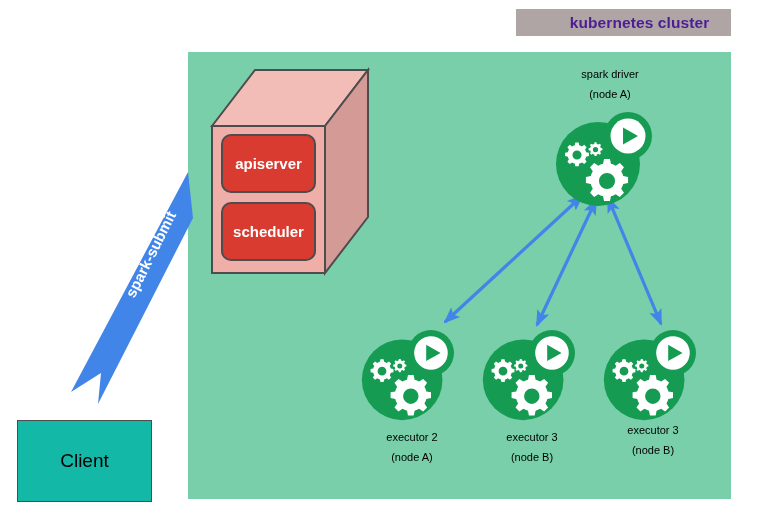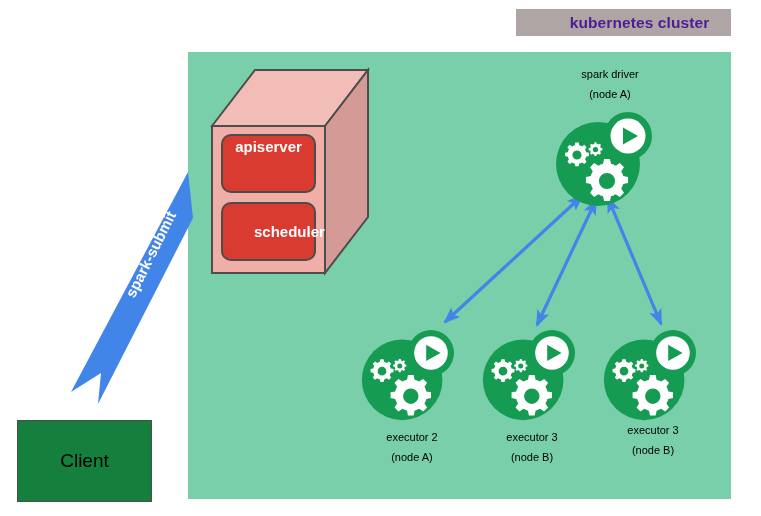--- a/index.html
+++ b/index.html
@@ -43,21 +43,21 @@
     font-size: 15.5px;
     font-weight: bold;
     letter-spacing: 0.1px;
     padding-left: 32px;
   }
 
   
   #client-box {
     left: 17px; top: 420px;
     width: 133px; height: 80px;
-    background: #15803d;
+    background: #14b8a6;
     border: 1.5px solid #4D4D4D;
     display: flex;
     align-items: center;
     justify-content: center;
     text-align: right;
   }
   #client-box span {
     color: #000000;
     font-size: 19px;
   }
@@ -158,26 +158,26 @@
     <use href="#nodeblob" x="479" y="328" width="96" height="96"></use>
     <use href="#nodeblob" x="600" y="328" width="96" height="96"></use>
   </svg>
 
   <div class="abs" style="left:60px; top:243px; width:180px; height:22px;
               transform: rotate(-63.5deg); transform-origin: 90px 11px;
               display:flex; align-items:center; justify-content:center;">
     <span style="color:#FFFFFF; font-size:15px; font-weight:bold; white-space:nowrap;">spark-submit</span>
   </div>
 
-  <div class="abs" style="left:222px; top:118px; width:93px; height:57px;
+  <div class="abs" style="left:222px; top:135px; width:93px; height:57px;
               display:flex; align-items:center; justify-content:center;">
     <span style="color:#FFFFFF; font-size:15px; font-weight:bold;">apiserver</span>
   </div>
   <div class="abs" style="left:222px; top:203px; width:93px; height:57px;
-              display:flex; align-items:center; margin-left:32px;">
+              display:flex; align-items:center; justify-content:center;">
     <span style="color:#FFFFFF; font-size:15px; font-weight:bold;">scheduler</span>
   </div>
 
   <div class="abs node-caption" id="driver-caption">
     <div>spark driver</div>
     <div>(node A)</div>
   </div>
 
   <div class="abs node-caption" id="exec1-caption">
     <div>executor 2</div>

